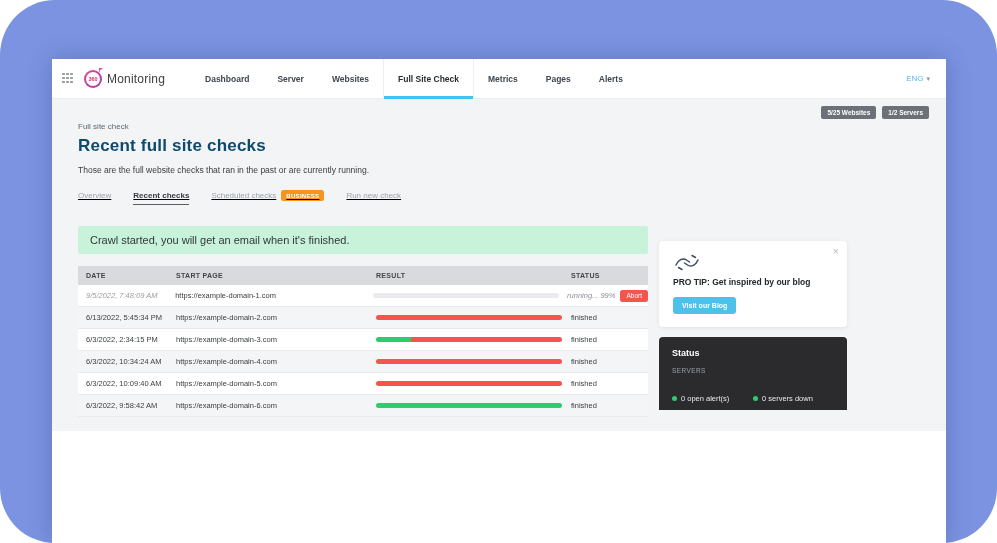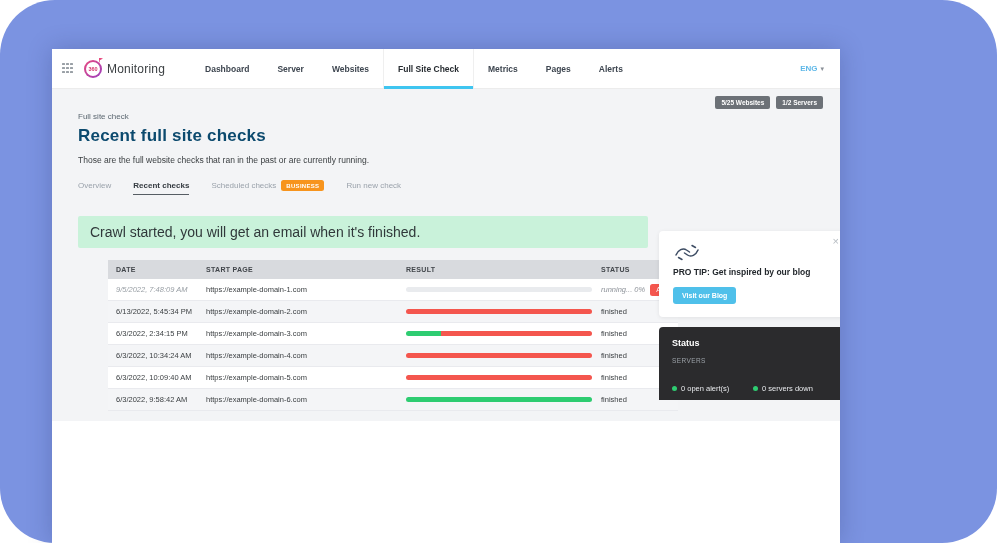--- a/index.html
+++ b/index.html
@@ -1,54 +1,54 @@
 <!DOCTYPE html>
 <html><head>
 <meta charset="utf-8">
 <style>
   * { margin:0; padding:0; box-sizing:border-box; }
   html,body { width:997px; height:543px; font-family:"Liberation Sans", sans-serif; background:#fff; overflow:hidden; }
   .frame { position:absolute; inset:0; background:#7b93e1; border-radius:55px; }
-  .window { position:absolute; left:52px; top:49px; width:788px; bottom:0; background:#fff; border-radius:3px 3px 0 0; box-shadow:0 0 24px rgba(30,40,90,.25); }
+  .window { position:absolute; left:52px; top:59px; width:894px; bottom:0; background:#fff; border-radius:3px 3px 0 0; box-shadow:0 0 24px rgba(30,40,90,.25); }
 
   
   .navbar { height:40px; display:flex; align-items:stretch; background:#fff; border-bottom:1px solid #ececec; padding-left:8px; }
   .grid-icon { align-self:center; width:12px; height:12px; display:grid; grid-template-columns:repeat(3,2.5px); grid-template-rows:repeat(3,2.5px); gap:1.5px; margin:0 10px 0 2px; cursor:pointer; }
   .grid-icon i { background:#9aa0a6; border-radius:0.5px; }
   .brand { display:flex; align-items:center; gap:5px; cursor:pointer; }
   .logo-ring { width:18px; height:18px; border-radius:50%; background:linear-gradient(135deg,#e8487e,#9b3fc0); display:flex; align-items:center; justify-content:center; position:relative; }
   .logo-inner { width:14px; height:14px; border-radius:50%; background:#fff; color:#d6336c; font-size:5.5px; font-weight:bold; display:flex; align-items:center; justify-content:center; }
   .logo-flag { position:absolute; top:-2px; right:-1px; width:4px; height:5px; background:#e8487e; clip-path:polygon(0 0,100% 20%,20% 55%,15% 100%,0 90%); }
   .brand-name { font-size:12px; color:#3c4043; letter-spacing:.2px; }
   .nav-items { display:flex; margin-left:26px; }
   .nav-item { position:relative; font-size:8.5px; font-weight:bold; color:#3e4650; padding:0 14px; display:flex; align-items:center; cursor:pointer; }
   .nav-item.active { border-left:1px solid #efefef; border-right:1px solid #efefef; color:#272c31; }
   .nav-item.active::after { content:""; position:absolute; left:0; right:0; bottom:-1px; height:3px; background:#3fc5f0; }
   .lang { margin-left:auto; display:flex; align-items:center; gap:3px; padding-right:16px; cursor:pointer; }
-  .lang-label { font-size:8px; font-weight:bold; color:#5fb8e8; }
+  .lang-label { font-size:8px; font-weight:normal; color:#5fb8e8; }
   .lang-caret { font-size:7px; color:#8a9097; }
 
   
   .content { position:relative; height:332px; background:#f3f4f6; overflow:hidden; }
   .usage-badges { position:absolute; top:7px; right:17px; display:flex; gap:6px; }
   .usage-badge { background:#6c7177; color:#fff; font-size:6.5px; font-weight:bold; padding:3px 6px; border-radius:2px; cursor:pointer; }
 
   .main-col { position:absolute; left:26px; top:0; width:570px; }
   .breadcrumb { margin-top:23px; font-size:8px; color:#5b6770; }
   .page-title { margin-top:5px; font-size:17px; font-weight:bold; color:#0c4a6e; letter-spacing:.2px; }
   .page-desc { margin-top:9px; font-size:8.5px; color:#3c4043; }
 
-  .tabs { margin-top:15px; display:flex; align-items:center; gap:22px; }
+  .tabs { margin-top:15px; display:flex; align-items:center; gap:22px;text-decoration:underline; }
   .tab { font-size:8px; color:#9aa2ab; cursor:pointer; padding-bottom:4px; display:flex; align-items:center; gap:5px; }
   .tab.active { color:#343a40; font-weight:bold; border-bottom:1.5px solid #565d64; }
   .tab-badge { background:#f7941d; color:#fff; font-size:6px; font-weight:bold; padding:2.5px 5px; border-radius:2.5px; letter-spacing:.3px; }
 
-  .alert { margin-top:21px; background:#c9f2da; border-radius:2px; padding:8px 12px; font-size:14px; color:#30383a; }
-
-  .table { margin-top:12px; width:570px;margin-left:30px; }
+  .alert { margin-top:21px; background:#c9f2da; border-radius:2px; padding:8px 12px; font-size:11px; color:#30383a; }
+
+  .table { margin-top:12px; width:570px; }
   .thead { display:flex; background:#d8dade; }
   .thead > div { font-size:7px; font-weight:bold; color:#41454a; letter-spacing:.3px; padding:6px 0 6px 8px; }
   .trow { display:flex; align-items:center; height:22px; border-bottom:1px solid #e9eaee; background:#fff; cursor:pointer; }
   .trow:nth-child(odd) { background:#f4f5f7; }
   .thead > div:nth-child(1), .trow .c-date { width:90px; }
   .thead > div:nth-child(2), .trow .c-page { width:200px; }
   .thead > div:nth-child(3), .trow .c-result { width:195px; }
   .thead > div:nth-child(4), .trow .c-status { flex:1; }
   .trow > div { padding-left:8px; font-size:7.5px; color:#3c4043; white-space:nowrap; }
   .c-date.running-date { font-style:italic; color:#9aa0a6; }
@@ -158,21 +158,21 @@
         </div>
         <div class="trow">
           <div class="c-date running-date">9/5/2022, 7:48:09 AM</div>
           <div class="c-page">https://example-domain-1.com</div>
           <div class="c-result">
               <div class="bar">
                 <div class="seg track" style="width: 100%;"></div>
               </div>
             </div>
           <div class="c-status">
-              <span class="status-running">running... 0%</span>
+              <span class="status-running">running... 99%</span>
               <span class="abort-btn">Abort</span>
             </div>
         </div>
         <div class="trow">
           <div class="c-date">6/13/2022, 5:45:34 PM</div>
           <div class="c-page">https://example-domain-2.com</div>
           <div class="c-result">
               <div class="bar">
                 <div class="seg red" style="width: 100%;"></div>
               </div>

